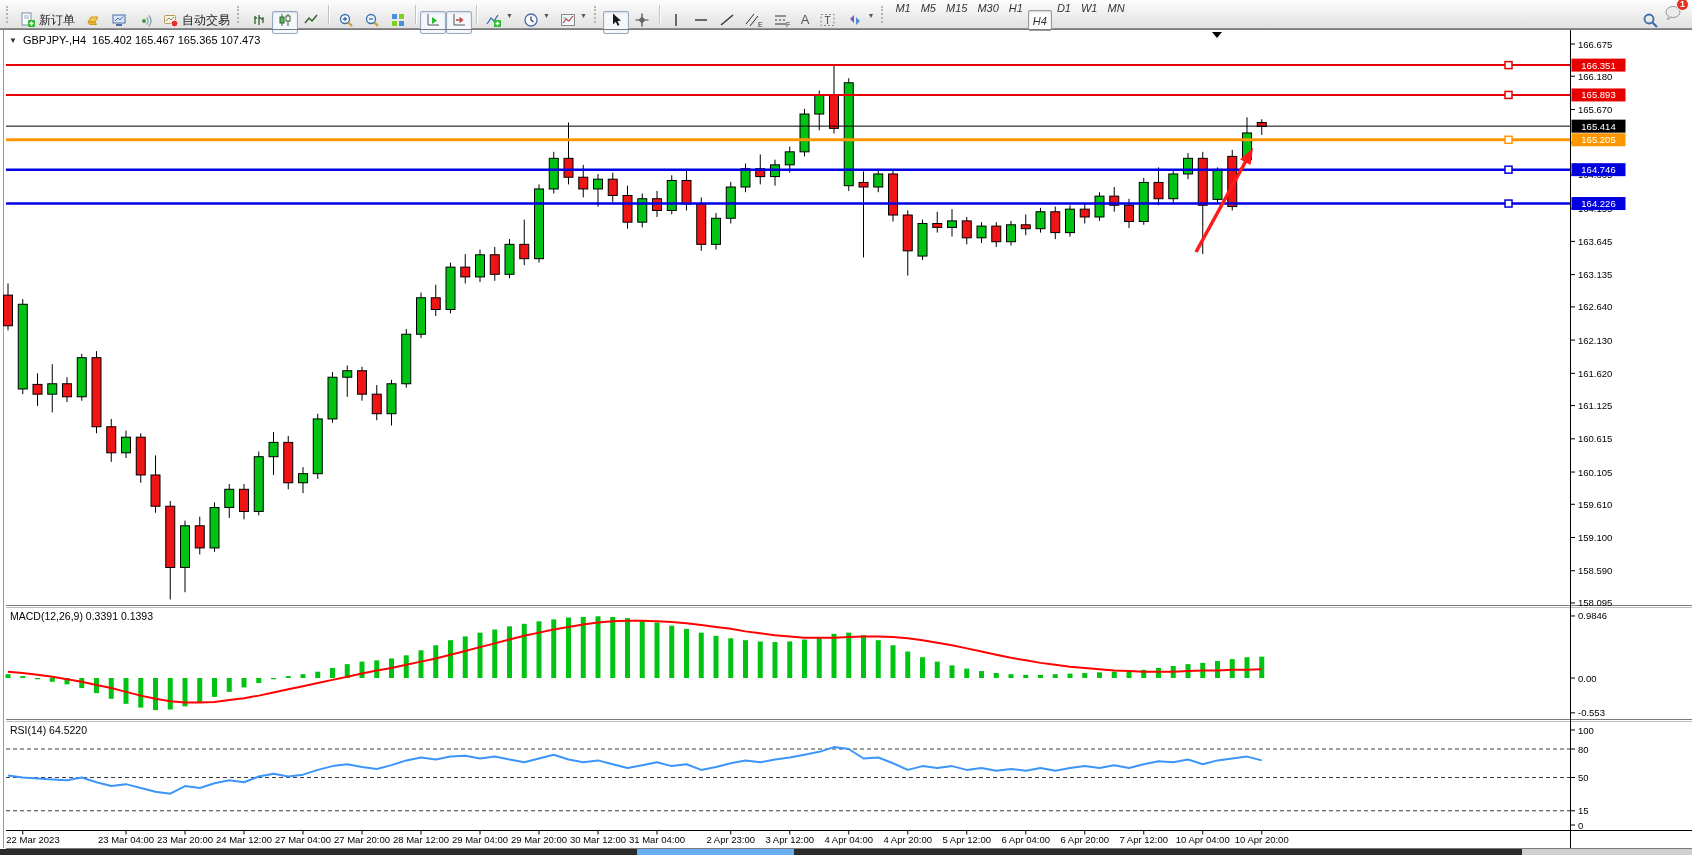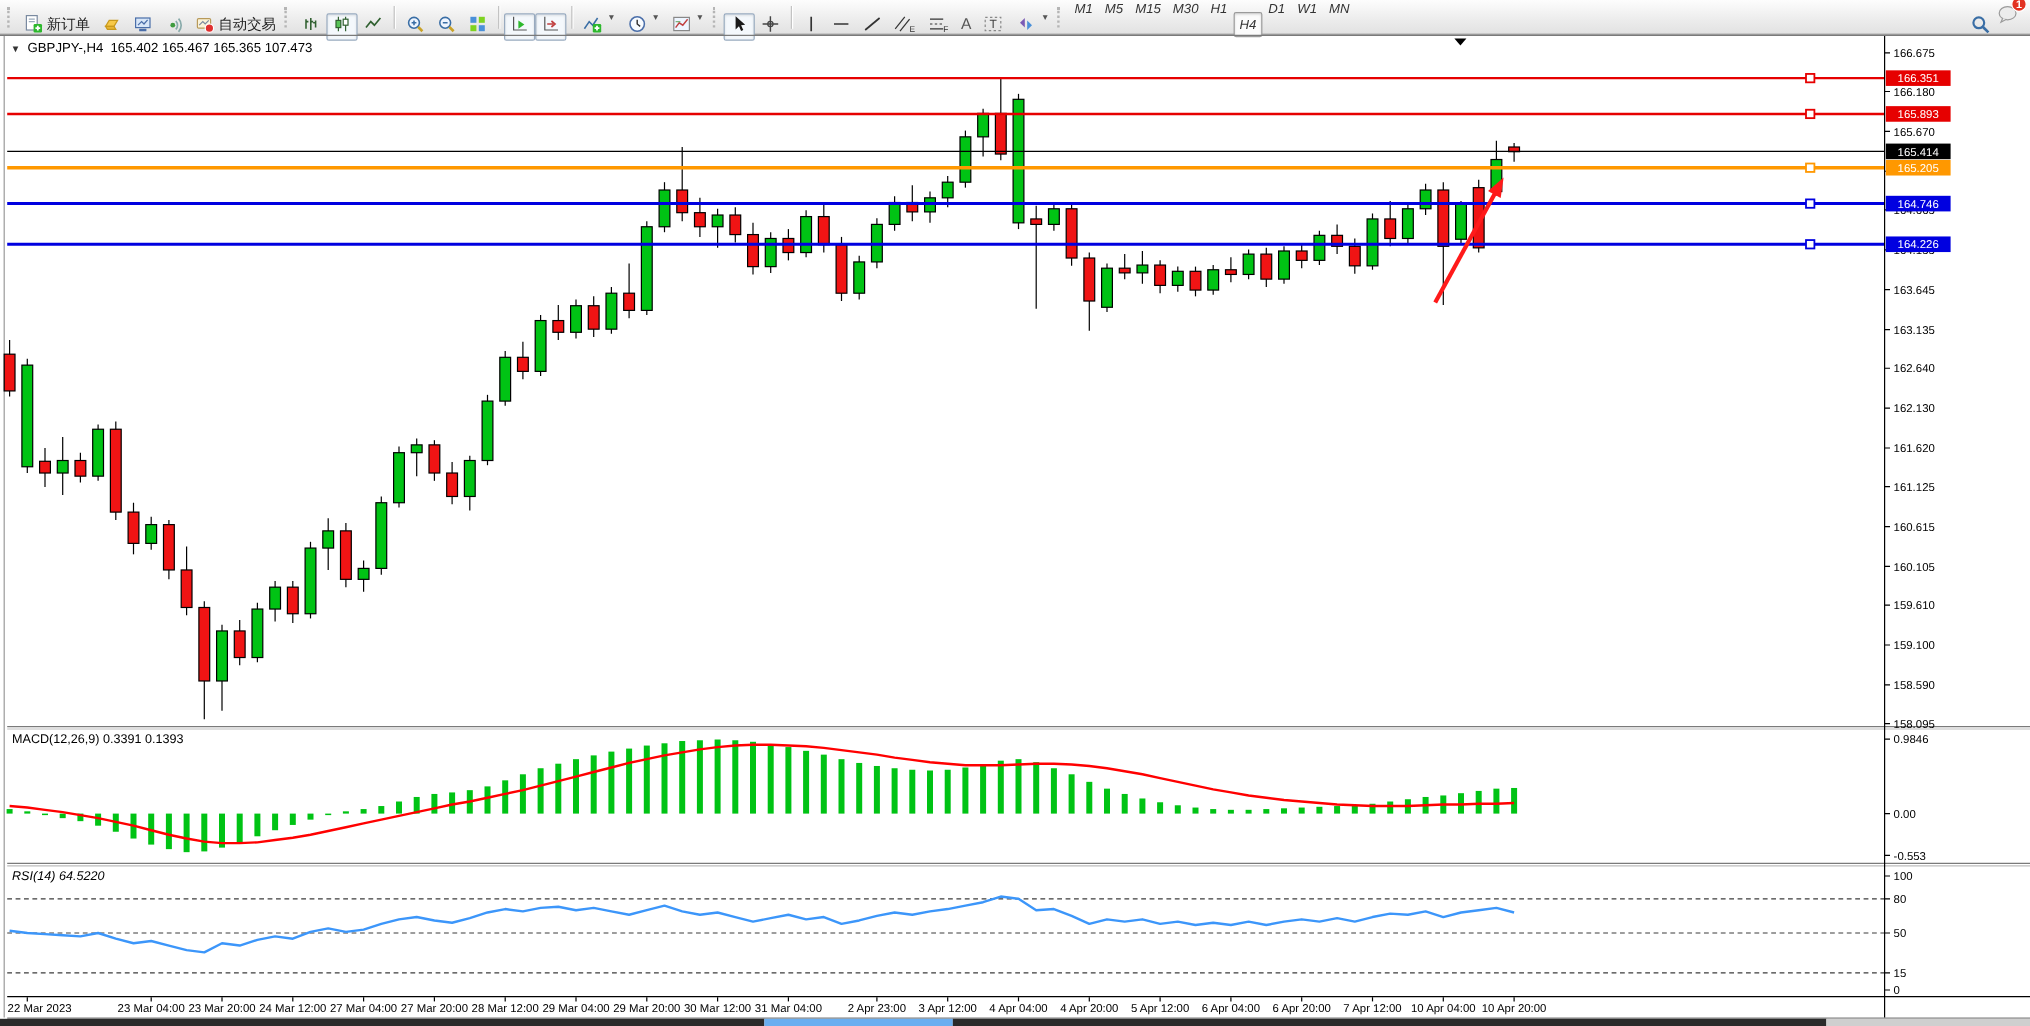--- a/index.html
+++ b/index.html
@@ -26,21 +26,21 @@
   #chat-badge{position:absolute;top:-6px;right:-7px;min-width:13px;height:13px;border-radius:7px;
     background:#e23222;color:#fff;font-size:9px;font-weight:bold;display:flex;align-items:center;
     justify-content:center;border:1px solid #fff;padding:0 2px;}
   
   #chart-stack{position:absolute;left:0;top:0;width:1692px;height:855px;}
   #chart-svg{position:absolute;left:0;top:0;}
   #chart-header{position:absolute;left:9px;top:34px;display:flex;align-items:center;gap:6px;
     font-size:11px;color:#000;}
   #chart-header .tri{font-size:8px;color:#333;}
   #macd-label{position:absolute;left:10px;top:610px;font-size:10.5px;color:#000;text-align:center;}
-  #rsi-label{position:absolute;left:10px;top:724px;font-size:10.5px;color:#000;font-style:italic;}
+  #rsi-label{position:absolute;left:10px;top:724px;font-size:10.5px;color:#000;}
   #top-marker{position:absolute;left:1212px;top:32px;width:0;height:0;
     border-left:5px solid transparent;border-right:5px solid transparent;border-top:6px solid #000;}
   
   .bstrip{position:absolute;height:6px;top:849px;}
 </style>
 </head>
 <body>
 
 <div id="app">
 

